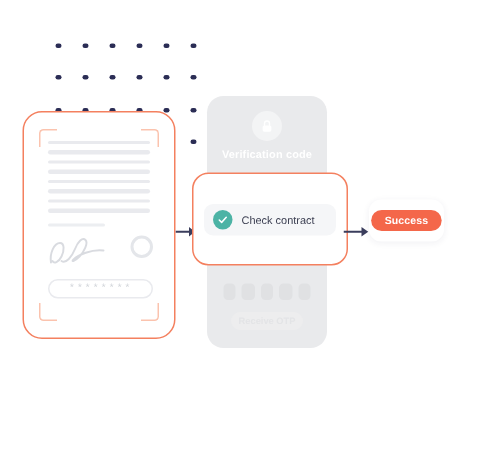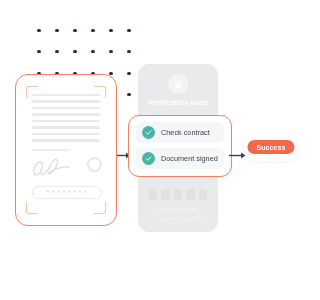--- a/index.html
+++ b/index.html
@@ -193,20 +193,21 @@
     width: 104px;
     height: 62px;
     background: #ffffff;
     border: 1.6px solid #f4805f;
     border-radius: 11px;
     box-sizing: border-box;
     padding: 6px 7px;
     display: flex;
     flex-direction: column;
     gap: 5px;
+    justify-content: center;
   }
   .check-row {
     height: 21px;
     background: #f5f6f8;
     border-radius: 6px;
     display: flex;
     align-items: center;
     gap: 6px;
     padding: 0 6px;
     box-sizing: border-box;
@@ -349,28 +350,20 @@
 
   <div class="check-card">
     <div class="check-row">
       <span class="check-icon">
         <svg width="7" height="7" viewBox="0 0 24 24" fill="none" stroke="#ffffff" stroke-width="3.4" stroke-linecap="round" stroke-linejoin="round">
           <path d="M4 12.5 9.5 18 20 6.5"></path>
         </svg>
       </span>
       <span class="check-text">Check contract</span>
     </div>
-    <div class="check-row">
-      <span class="check-icon">
-        <svg width="7" height="7" viewBox="0 0 24 24" fill="none" stroke="#ffffff" stroke-width="3.4" stroke-linecap="round" stroke-linejoin="round">
-          <path d="M4 12.5 9.5 18 20 6.5"></path>
-        </svg>
-      </span>
-      <span class="check-text">Document signed</span>
-    </div>
   </div>
 
   <div class="arrow arrow-2">
     <svg width="18" height="9" viewBox="0 0 18 9" fill="none">
       <path d="M0 4.5h13" stroke="#3a3d5c" stroke-width="1.4"></path>
       <path d="M12 1.4 16.5 4.5 12 7.6z" fill="#3a3d5c"></path>
     </svg>
   </div>
 
   <div class="success-card">

